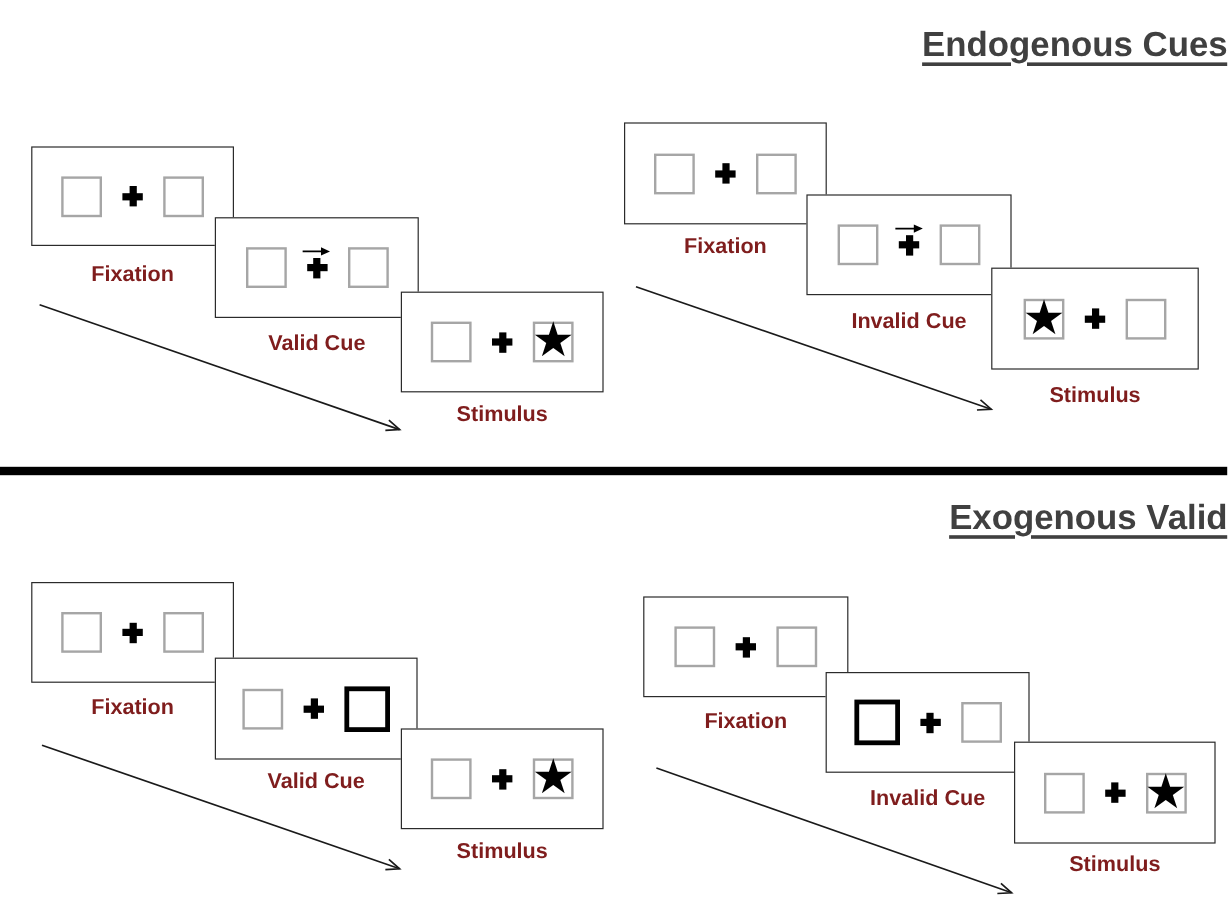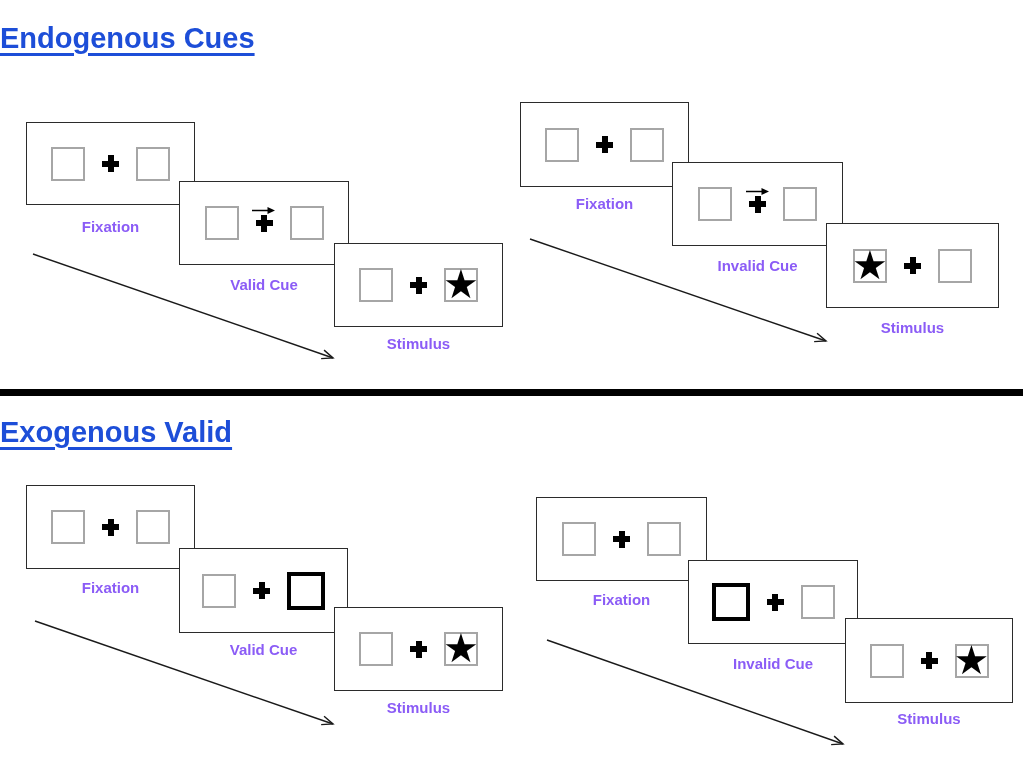--- a/index.html
+++ b/index.html
@@ -8,24 +8,24 @@
     width: 1023px;
     height: 767px;
     background: #ffffff;
     font-family: "Liberation Sans", sans-serif;
     overflow: hidden;
   }
   .section-title {
     position: absolute;
     left: 0;
     width: 100%;
-    text-align: left;
+    text-align: right;
     font-size: 29px;
     font-weight: bold;
-    color: #1d4ed8;
+    color: #404040;
     text-decoration: underline;
     text-decoration-thickness: 3px;
     text-underline-offset: 5px;
     letter-spacing: 0px;
   }
   #title-endogenous { top: 22px; }
   #title-exogenous  { top: 416px; }
   #separator {
     position: absolute;
     left: 0;
@@ -91,23 +91,23 @@
   .cue-arrow {
     position: absolute;
     top: -14px;
     left: 50%;
     transform: translateX(-50%);
     width: 24px; height: 9px;
   }
   .panel-label {
     position: absolute;
     transform: translateX(-50%);
-    font-size: 15px;
+    font-size: 18px;
     font-weight: bold;
-    color: #8b5cf6;
+    color: #7f1d1d;
     white-space: nowrap;
     z-index: 4;
   }
 </style>
 </head>
 <body>
 
 <div id="canvas">
   <svg id="timeline-arrows" width="1023" height="767" viewBox="0 0 1023 767" xmlns="http://www.w3.org/2000/svg">
     <defs>

